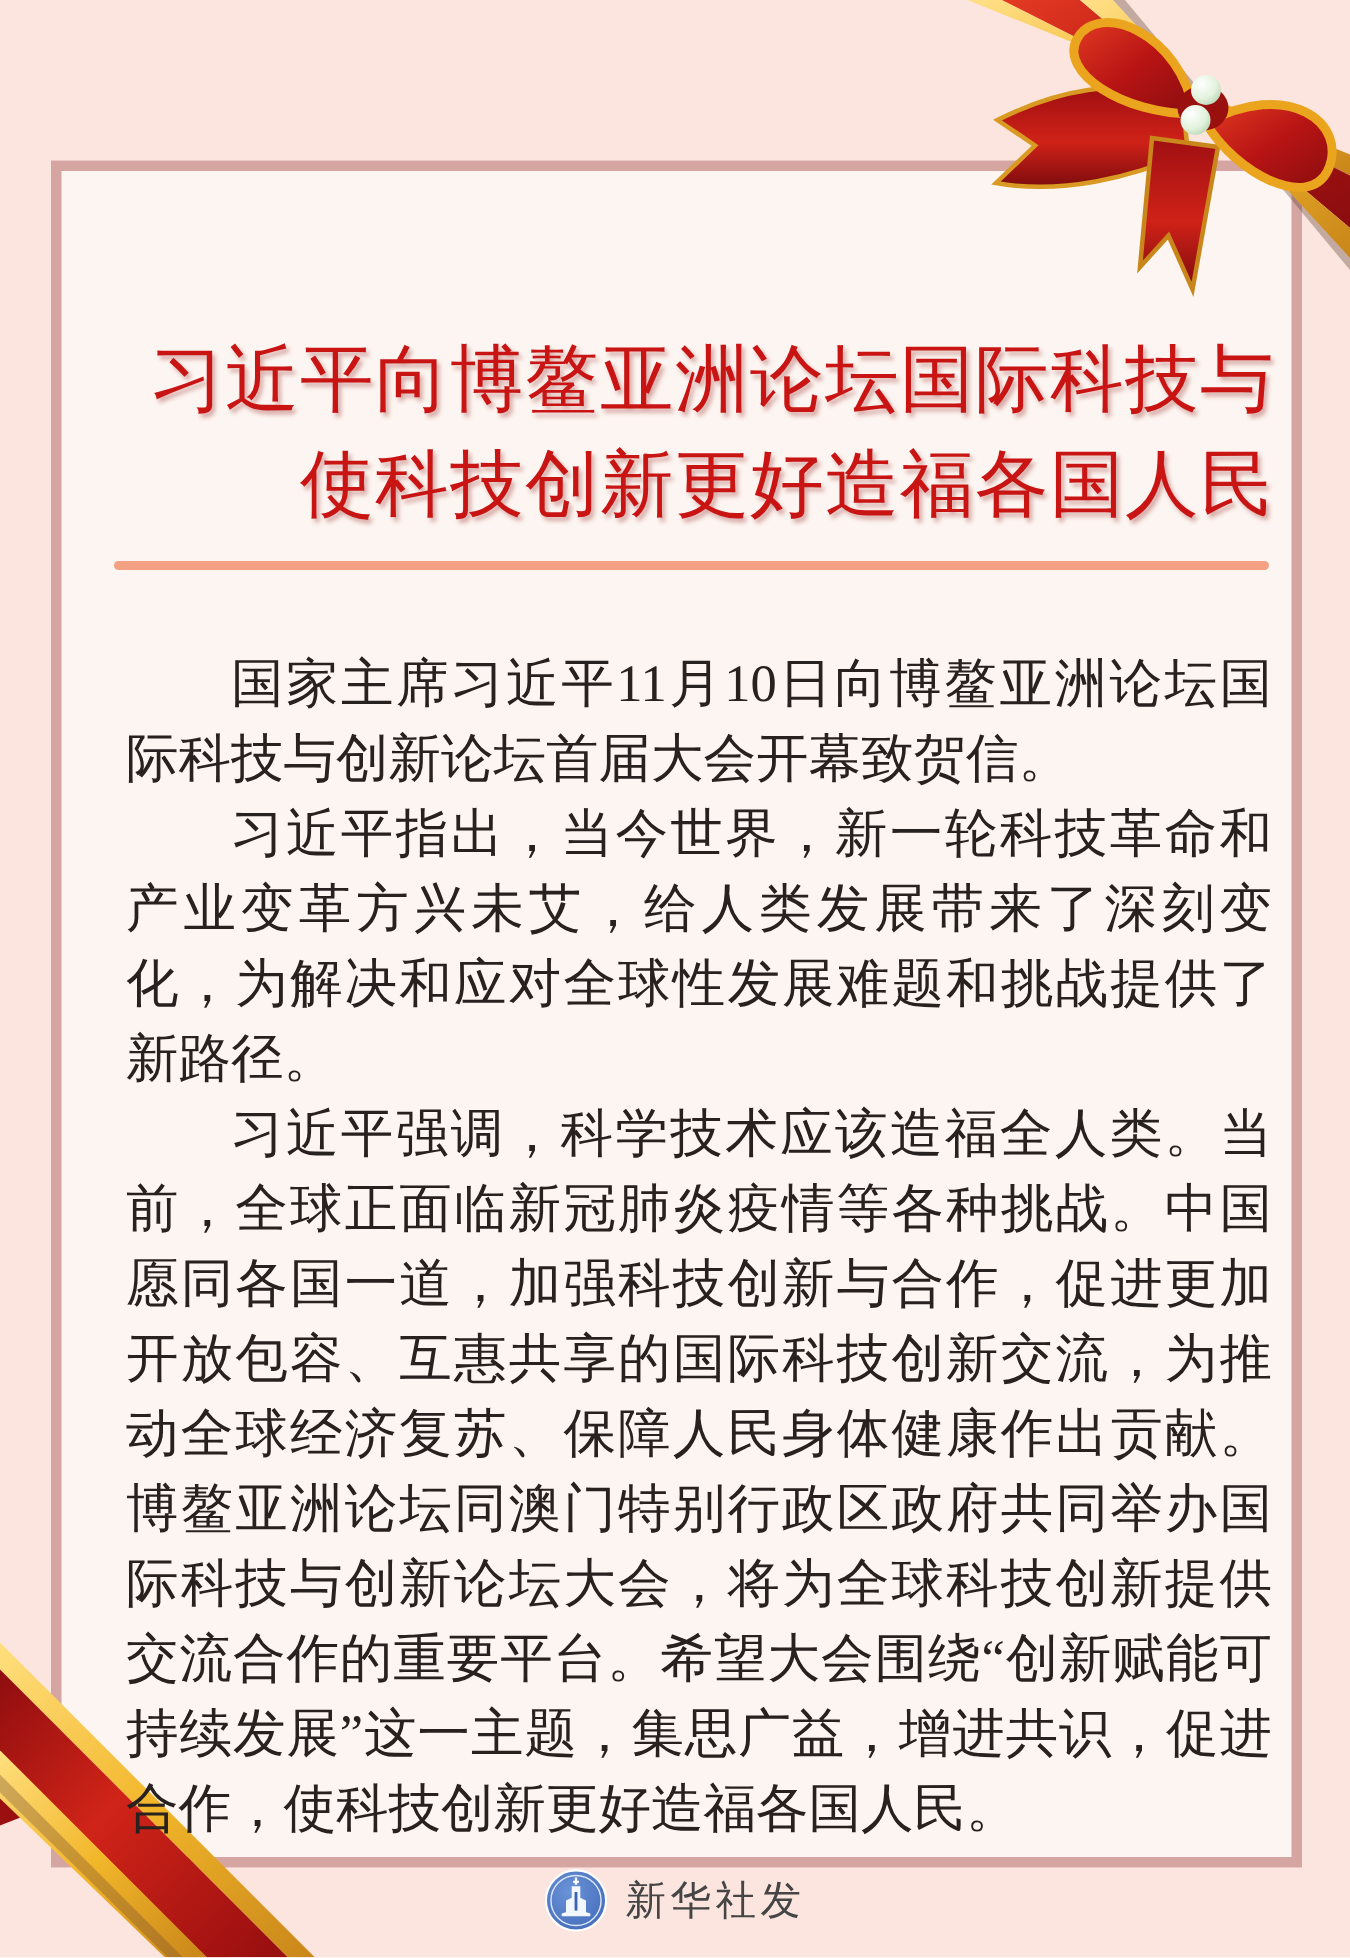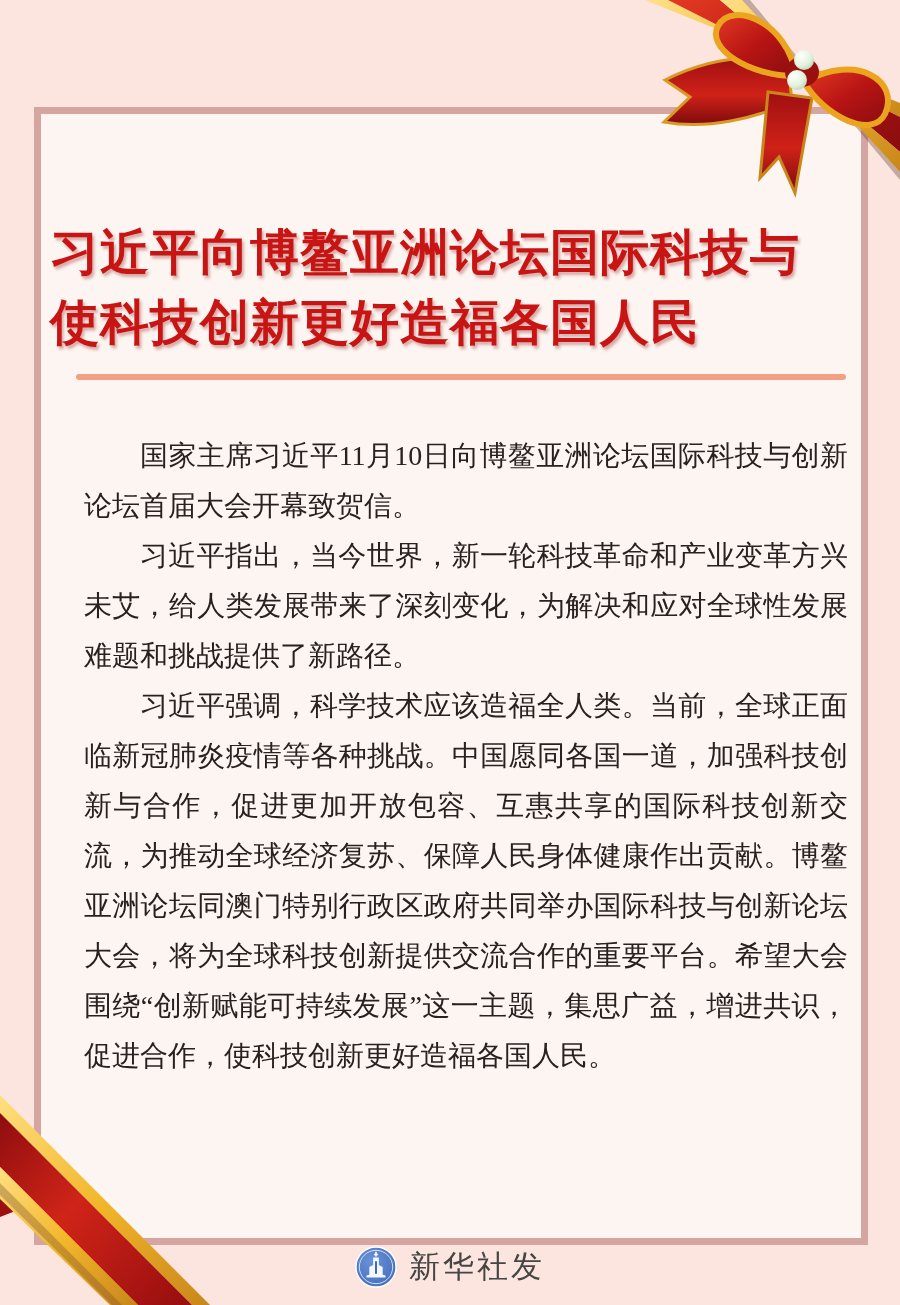--- a/index.html
+++ b/index.html
@@ -22,24 +22,24 @@
     background: #fdf5f1;
     border: 7px solid #d5a5a1;
   }
 
   .title {
     position: absolute;
     left: 50px;
     top: 218px;
     width: 800px;
     margin: 0;
-    text-align: left;
+    text-align: right;
     font-size: 49px;
     line-height: 70px;
-    font-weight: 700;
+    font-weight: 400;
     color: #c91414;
     letter-spacing: 1px;
     text-shadow: 2px 3px 3px rgba(140, 30, 25, 0.35);
   }
   .title span { display: block; }
 
   .divider {
     position: absolute;
     left: 76px;
     top: 374px;
@@ -47,21 +47,21 @@
     height: 6px;
     border-radius: 3px;
     background: #f4a183;
   }
 
   .article {
     position: absolute;
     left: 84px;
     top: 431px;
     width: 764px;
-    font-size: 28px;
+    font-size: 35px;
     line-height: 50px;
     color: #27211f;
     text-align: justify;
   }
   .article p {
     margin: 0;
     text-indent: 2em;
   }
 
   .footer {
@@ -69,21 +69,21 @@
     left: 0;
     top: 1246px;
     width: 900px;
     display: flex;
     align-items: center;
     justify-content: center;
     gap: 12px;
   }
   .footer .credit-text {
     font-family: "Liberation Sans", sans-serif;
-    font-size: 31px;
+    font-size: 27px;
     color: #454545;
     letter-spacing: 3px;
   }
   .logo-badge { width: 42px; height: 42px; display: block; }
 
   .bow-svg {
     position: absolute;
     top: 0;
     right: 0;
     width: 280px;

